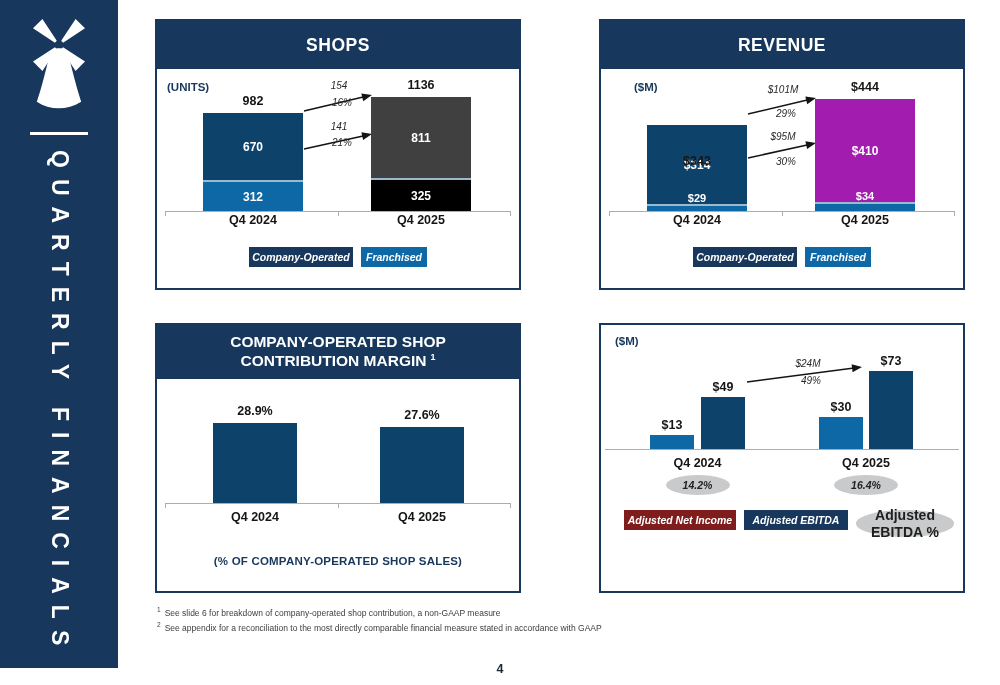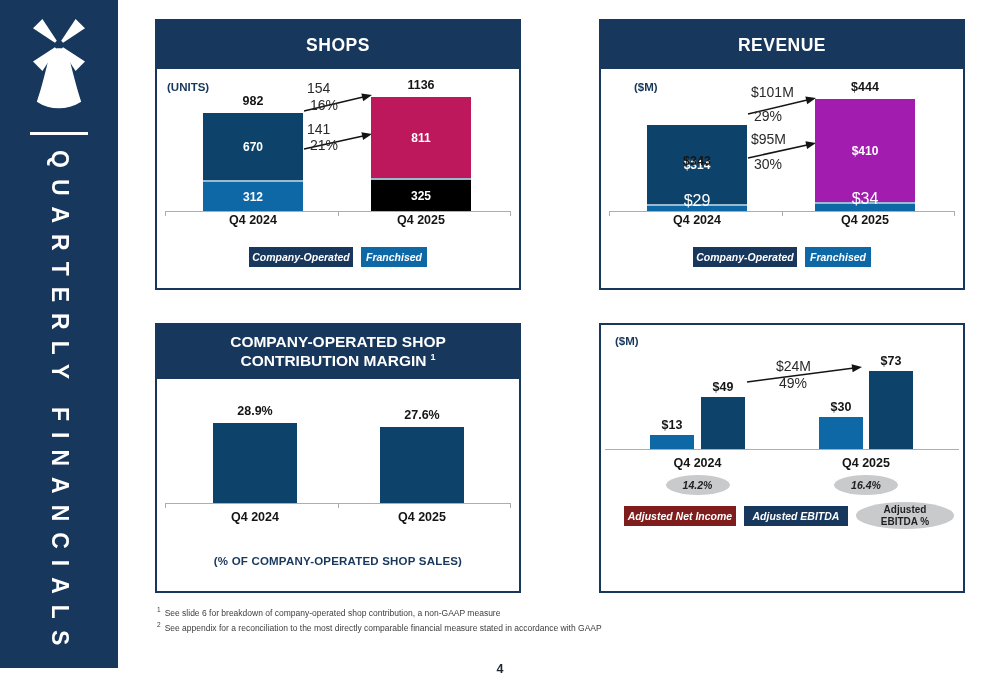--- a/index.html
+++ b/index.html
@@ -27,32 +27,32 @@
   .panel-header sup{font-size:9px;margin-left:4px;}
   .chart-body{position:relative;background:#ffffff;overflow:visible;}
 
   
   .axis-line{position:absolute;height:1px;background:#adadad;}
   .axis-tick{position:absolute;width:1px;height:5px;background:#adadad;}
   .unit-label{position:absolute;color:#17375c;font-weight:bold;font-size:11.5px;}
   .seg{position:absolute;display:flex;align-items:center;justify-content:center;
        color:#ffffff;font-weight:bold;font-size:12px;box-sizing:border-box;}
   .seg-light{border-top:2px solid #9db9cd;}
-  .seg-float-label{position:absolute;text-align:center;color:#ffffff;font-weight:normal;font-size:16px;}
+  .seg-float-label{position:absolute;text-align:center;color:#ffffff;font-weight:bold;font-size:11px;}
   .bar{position:absolute;}
   .total-label,.cat-label,.bar-label{position:absolute;text-align:center;color:#151515;
        font-weight:bold;font-size:12.5px;white-space:nowrap;}
-  .arrow-label{position:absolute;width:64px;text-align:left;color:#2a2a2a;font-size:14px;}
+  .arrow-label{position:absolute;width:64px;text-align:center;color:#2a2a2a;font-size:10px;font-style:italic;}
   .arrow-svg{position:absolute;left:0;top:0;pointer-events:none;}
   .legend-row{position:absolute;left:0;right:0;display:flex;justify-content:center;
        align-items:center;gap:8px;}
   .legend-box{height:20px;display:flex;align-items:center;justify-content:center;
        color:#ffffff;font-weight:bold;font-style:italic;font-size:10.5px;box-sizing:border-box;}
   .legend-ellipse{border-radius:50%;display:flex;flex-direction:column;align-items:center;
-       justify-content:center;color:#1f1f1f;font-weight:bold;font-size:10px;line-height:1.18;}
+       justify-content:center;color:#1f1f1f;font-weight:bold;font-size:14px;line-height:1.18;margin-top:8px;}
   .pct-ellipse{position:absolute;border-radius:50%;background:#c8cacc;display:flex;align-items:center;
        justify-content:center;font-style:italic;font-weight:bold;font-size:10.5px;color:#222222;}
   .chart-footer{position:absolute;left:0;right:0;text-align:center;color:#17375c;
        font-weight:bold;font-size:11.5px;letter-spacing:.2px;}
 
   
   .footnotes{position:absolute;left:157px;top:605px;color:#3d3d3d;font-size:8.5px;line-height:1.5;}
   .footnotes sup{font-size:6.5px;margin-right:4px;}
   .page-number{position:absolute;left:0;top:662px;width:1000px;text-align:center;
        color:#1c2733;font-weight:bold;font-size:12.5px;}
@@ -89,21 +89,21 @@
         <svg width="362" height="219" class="arrow-svg">
           <line x1="147" y1="42" x2="207.2126626533314" y2="27.83231466980438" stroke="#141414" stroke-width="1.6"></line>
           <polygon points="215,26 206.1819856515664,32.18406201058978 204.34967098176205,24.39672466392117" fill="#141414"></polygon>
           <line x1="147" y1="80" x2="207.18780981228855" y2="66.72327724728929" stroke="#141414" stroke-width="1.6"></line>
           <polygon points="215,65 206.09640088900534,71.06019165296733 204.37312364171606,63.24800146525588" fill="#141414"></polygon>
         </svg>
         <div class="seg" style="left: 46px; top: 44px; width: 100px; height: 67px; background: rgb(13, 67, 107);">670</div>
         <div class="seg seg-light" style="left: 46px; top: 111px; width: 100px; height: 31px; background: rgb(15, 104, 166);">312</div>
         <div class="total-label" style="left: 34px; top: 25px; width: 124px;">982</div>
         <div class="cat-label" style="left: 26px; top: 144px; width: 140px;">Q4 2024</div>
-        <div class="seg" style="left: 214px; top: 28px; width: 100px; height: 81px; background: #be185d;">811</div>
+        <div class="seg" style="left: 214px; top: 28px; width: 100px; height: 81px; background: #404040;">811</div>
         <div class="seg seg-light" style="left: 214px; top: 109px; width: 100px; height: 33px; background: #000000;">325</div>
         <div class="total-label" style="left: 202px; top: 9px; width: 124px;">1136</div>
         <div class="cat-label" style="left: 194px; top: 144px; width: 140px;">Q4 2025</div>
         <div class="arrow-label" style="left: 150px; top: 11px;">154</div>
         <div class="arrow-label" style="left: 153px; top: 28px;">16%</div>
         <div class="arrow-label" style="left: 150px; top: 52px;">141</div>
         <div class="arrow-label" style="left: 153px; top: 68px;">21%</div>
         <div class="legend-row" style="top: 178px; padding-left: 0px;">
           <div class="legend-box" style="width: 104px; background: rgb(23, 55, 92);">Company-Operated</div>
           <div class="legend-box" style="width: 66px; background: rgb(15, 104, 166);">Franchised</div>

